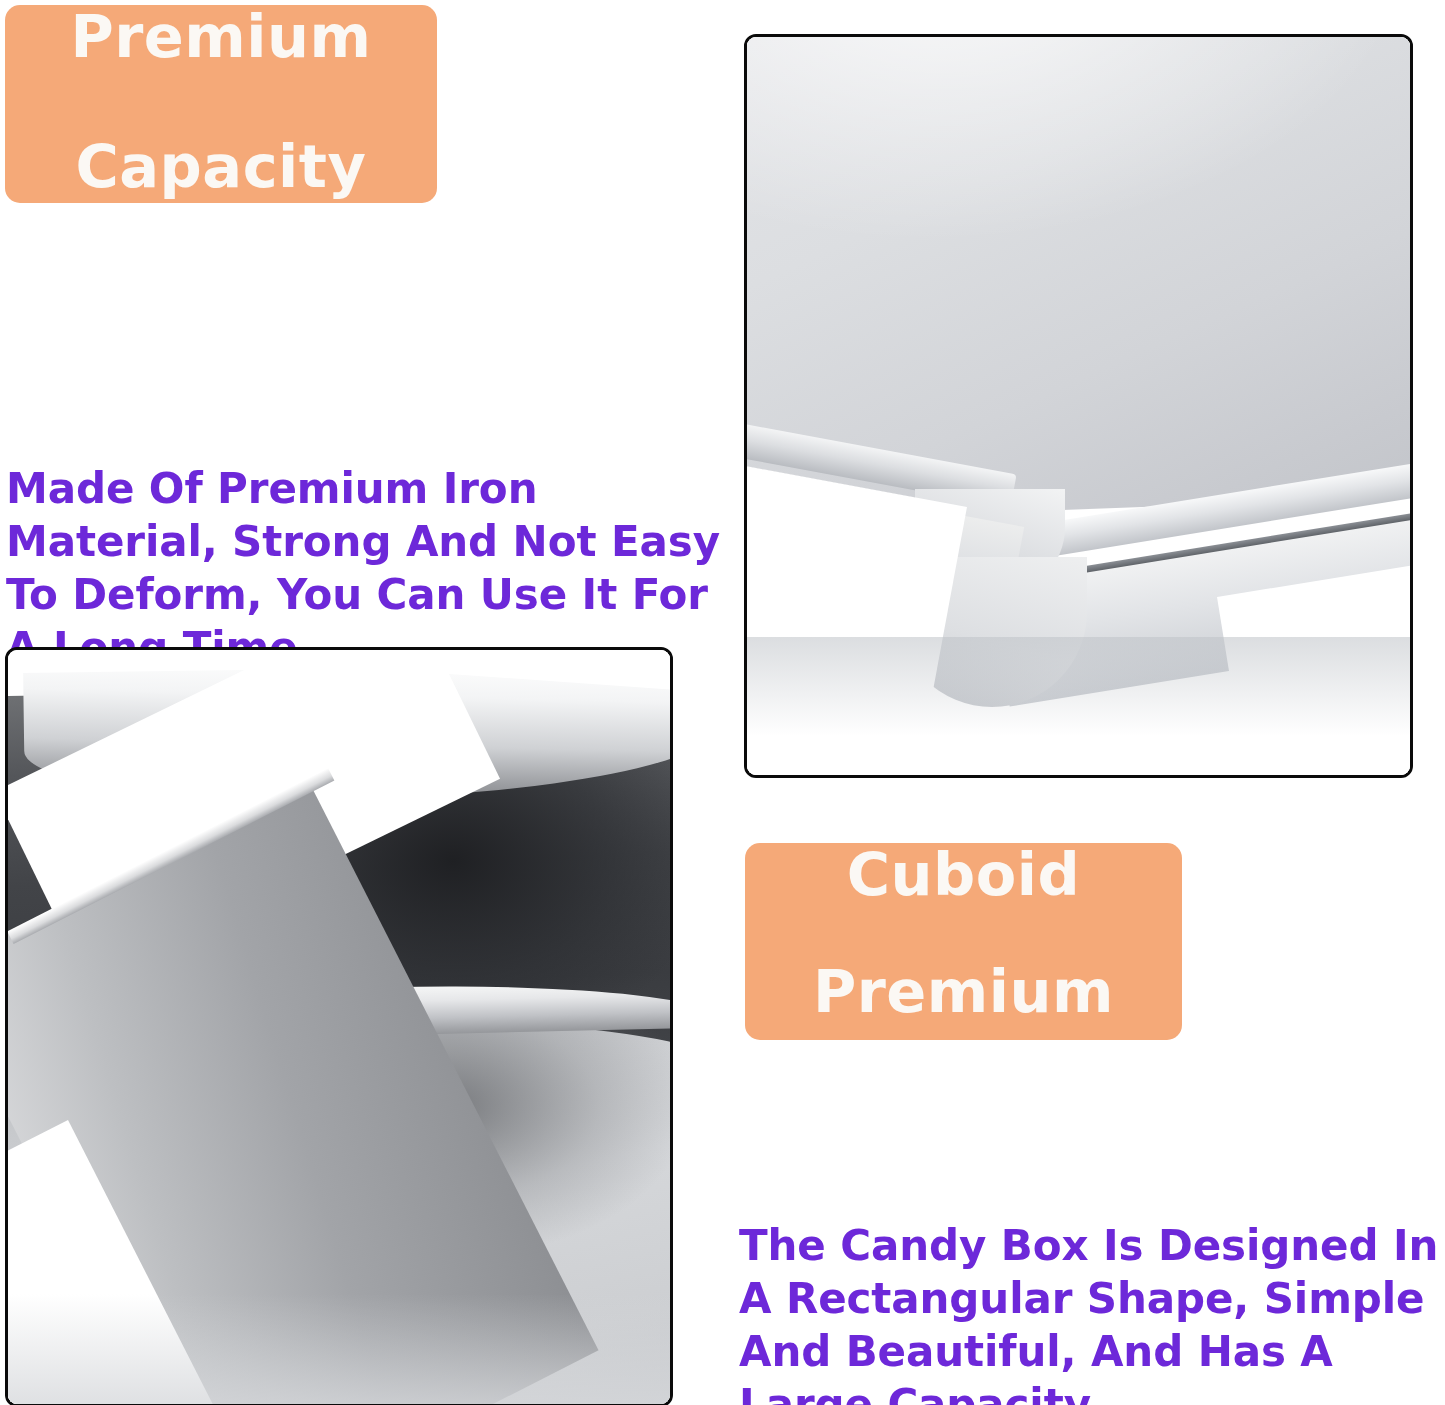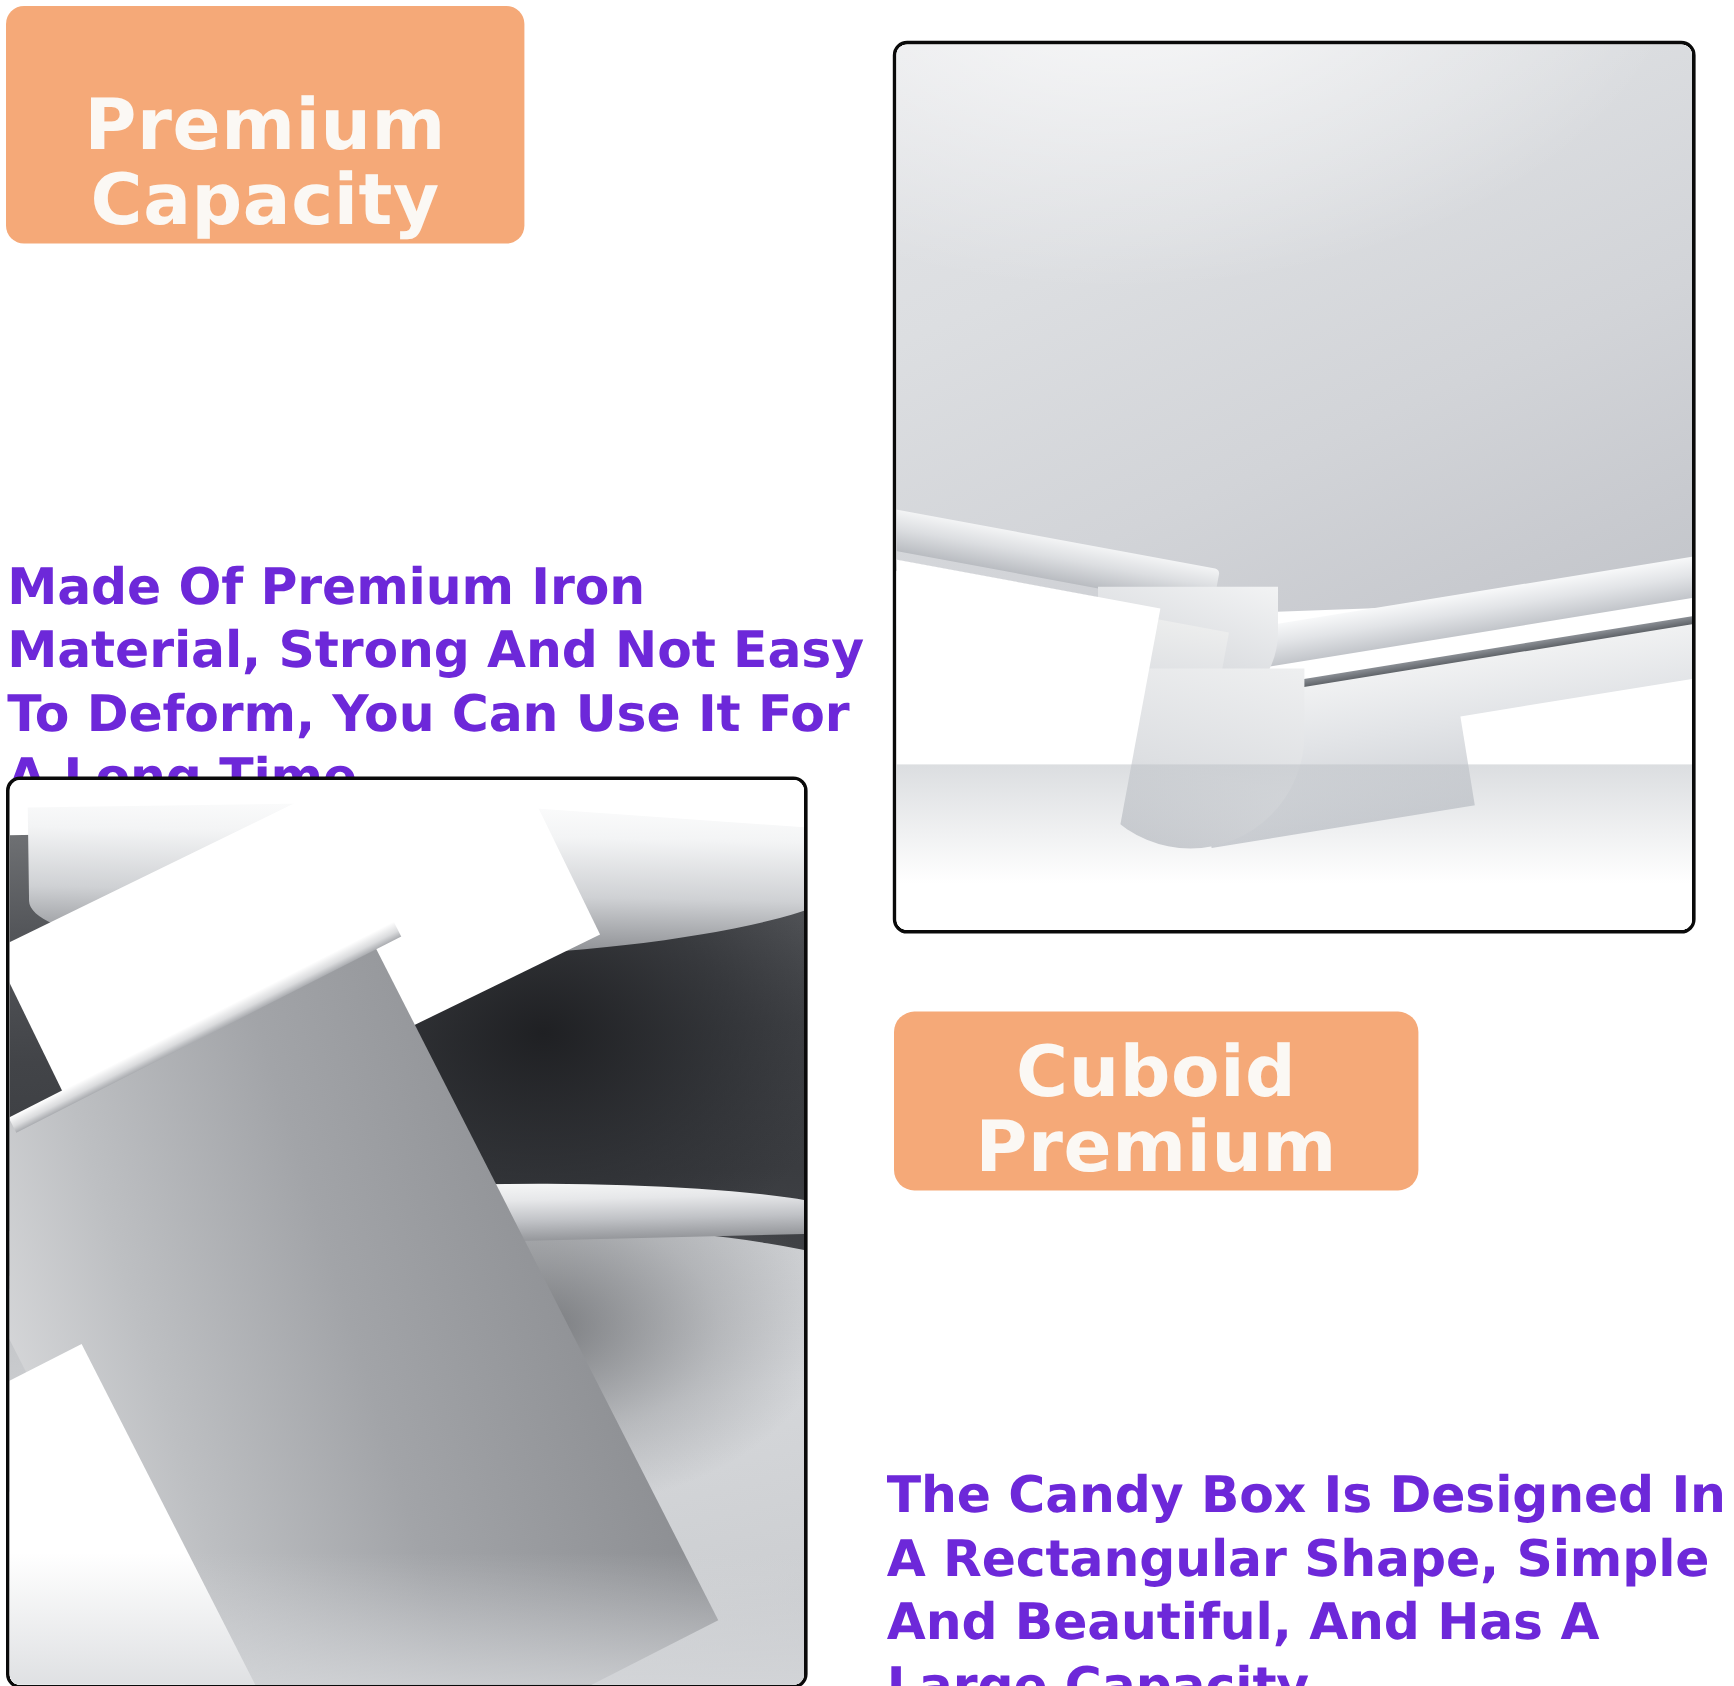--- a/index.html
+++ b/index.html
@@ -17,21 +17,21 @@
   }
 
   
   .badge {
     position: absolute;
     background: #f5a978;
     border-radius: 15px;
     display: flex;
     flex-direction: column;
     align-items: center;
-    justify-content: flex-end;
+    justify-content: space-between;
     box-sizing: border-box;
   }
   .badge .badge-line {
     color: #fbf8f4;
     font-family: "DejaVu Sans", sans-serif;
     font-weight: bold;
     letter-spacing: 0.5px;
     line-height: 1.08;
     text-align: center;
     white-space: nowrap;
@@ -39,23 +39,22 @@
 
   #badge-premium {
     left: 5px;  top: 5px;
     width: 432px; height: 198px;
     padding-bottom: 4px;
   }
   #badge-premium .badge-line { font-size: 59px; }
 
   #badge-cuboid {
     left: 745px; top: 843px;
-    width: 437px; height: 149px;
-    padding-bottom: 4px;
-    border-radius: 17px;
+    width: 437px; height: 197px;
+    padding-bottom: 16px;
   }
   #badge-cuboid .badge-line { font-size: 59px; }
 
   
   .description {
     position: absolute;
     color: #6d28d9;
     font-family: "DejaVu Sans", sans-serif;
     font-weight: bold;
     font-size: 42px;

